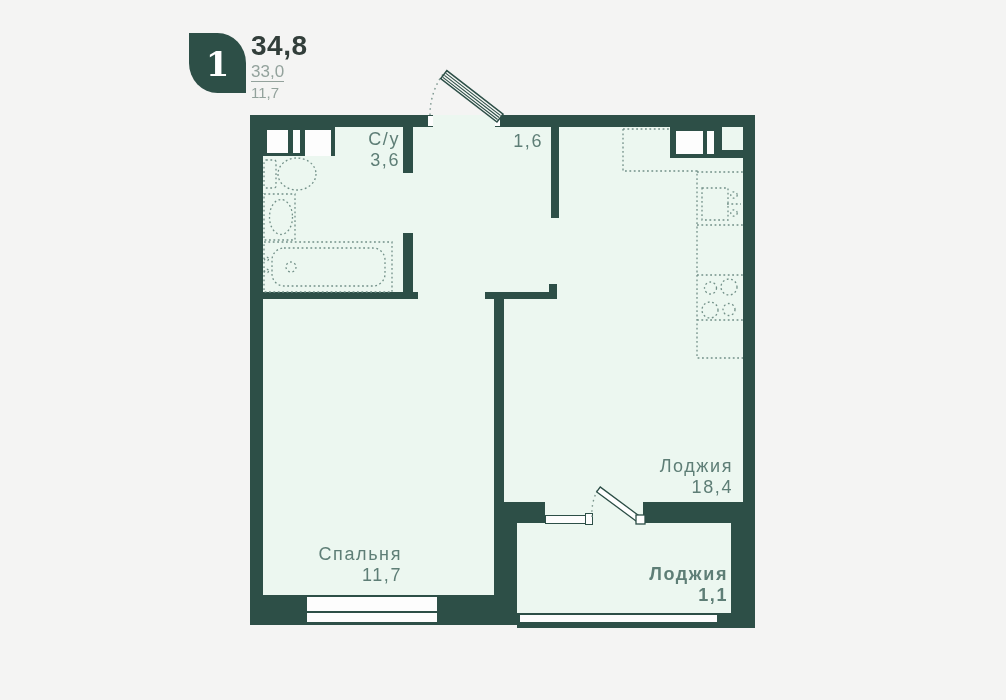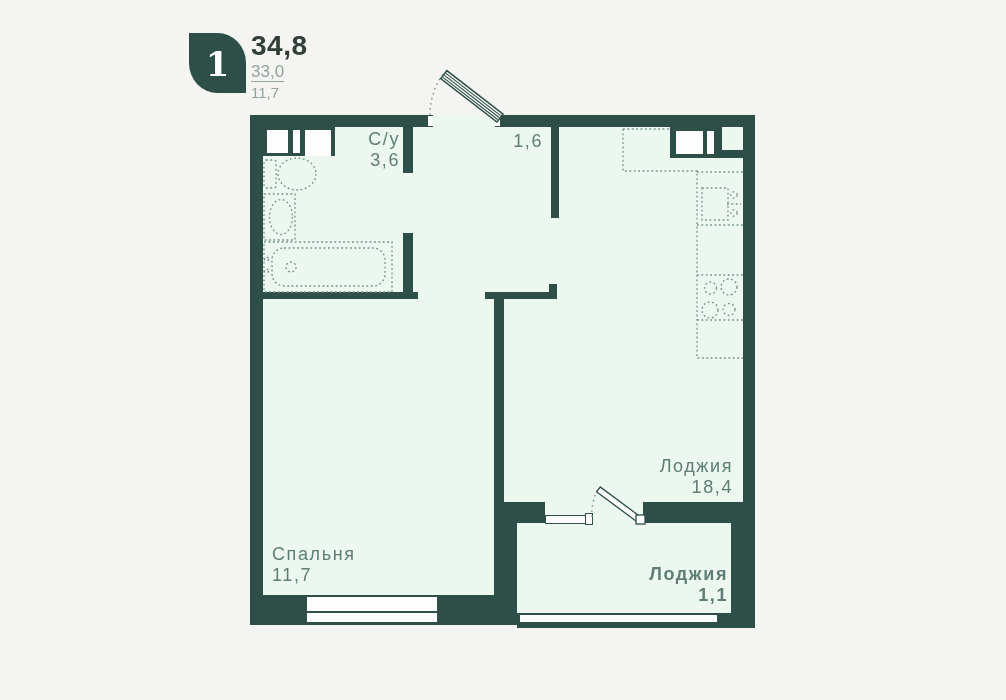--- a/index.html
+++ b/index.html
@@ -11,21 +11,21 @@
   .canvas{position:relative;width:1006px;height:700px;background:var(--background);overflow:hidden;}
   .plan-bg{position:absolute;left:250px;top:115px;width:505px;height:510px;background:var(--interior);}
   .w{position:absolute;background:var(--wall);}
   .wh{position:absolute;background:var(--white);}
   .overlay{position:absolute;left:0;top:0;width:1006px;height:700px;pointer-events:none;}
   .fx{fill:none;stroke:var(--fixture);stroke-width:1.3;stroke-dasharray:1.8 2.6;}
   .arc{fill:none;stroke:#7b958d;stroke-width:1.4;stroke-dasharray:1.6 3.6;}
   .leafline{stroke:var(--wall);stroke-width:1.1;}
   .doorrect{fill:#f6f7f5;stroke:var(--wall);stroke-width:1.5;}
   .room-label{position:absolute;color:var(--label);font-size:18px;letter-spacing:1.6px;line-height:21px;}
-  .ta-r{text-align:right;} .ta-l{text-align:left;}
+  .ta-r{text-align:right;} .ta-l{text-align:right;}
   .logo-leaf{position:absolute;left:189px;top:33px;width:57px;height:60px;background:var(--wall);
     border-radius:0 50% 0 50%;}
   .logo-num{position:absolute;left:0;top:0;width:100%;height:100%;display:flex;align-items:center;justify-content:center;
     color:#ffffff;font-family:"DejaVu Serif",serif;font-weight:700;font-size:34px;padding-top:2px;box-sizing:border-box;}
   .hdr{position:absolute;left:251px;top:32px;display:flex;flex-direction:column;align-items:flex-start;}
   .hdr-total{font-size:28px;font-weight:700;color:var(--title);letter-spacing:0.5px;line-height:28px;}
   .hdr-living{margin-top:3px;font-size:17px;color:var(--muted);border-bottom:1.5px solid var(--muted);padding-bottom:1px;line-height:17px;}
   .hdr-room{margin-top:3px;font-size:15px;color:var(--muted);line-height:15px;}
 </style>
 </head>

